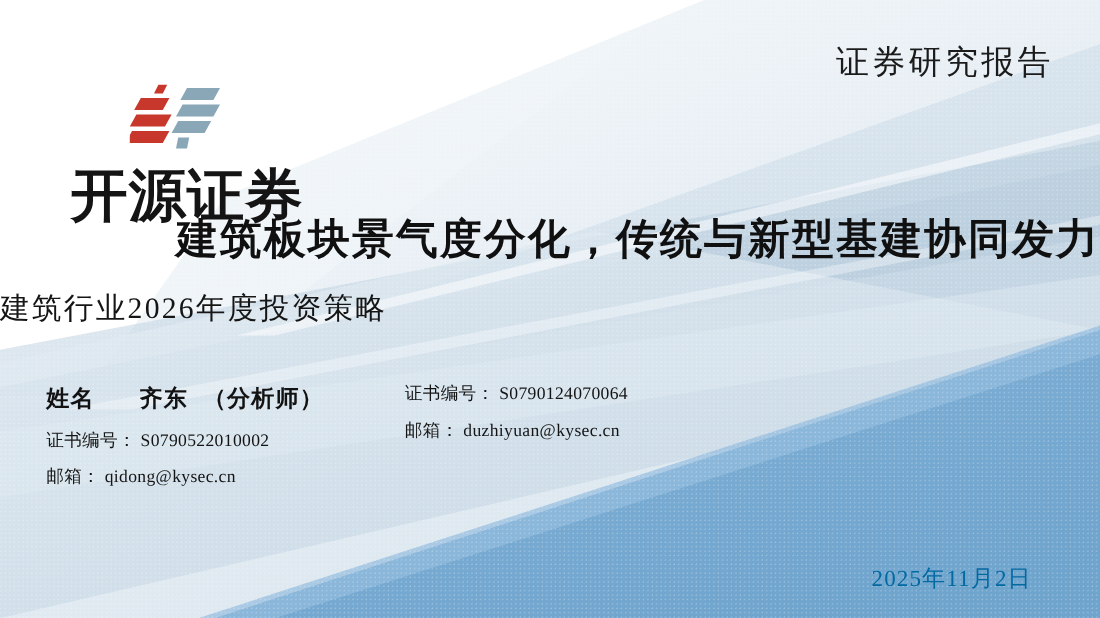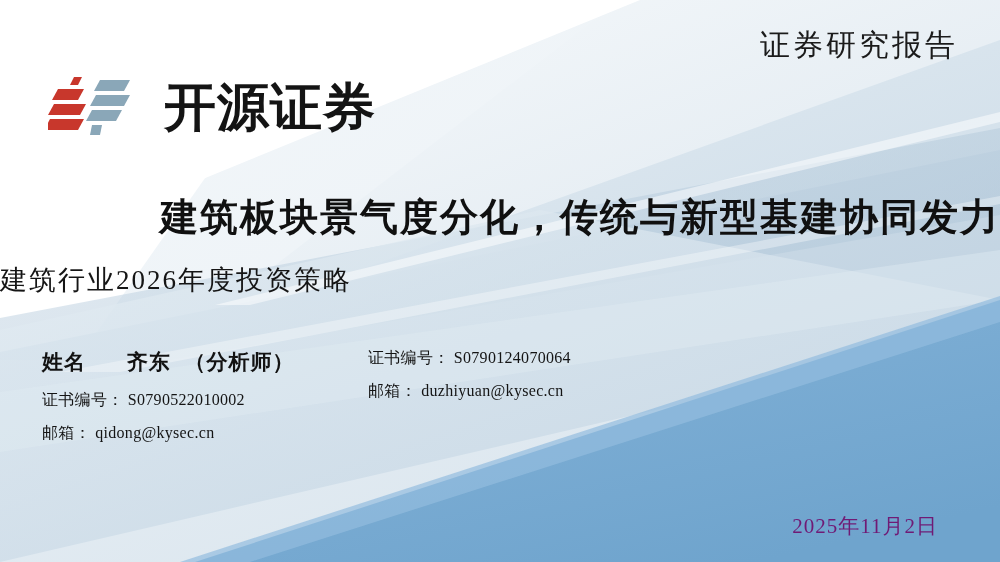--- a/index.html
+++ b/index.html
@@ -34,37 +34,38 @@
     pointer-events: none;
     opacity: .35;
     background-image:
       radial-gradient(circle at 1px 1px, rgba(255,255,255,.85) .6px, transparent .7px);
     background-size: 4px 4px;
   }
 
   
   .report-kicker {
     position: absolute;
-    top: 25px;
+    top: 36px;
     right: 42px;
     font-family: "Liberation Serif", "DejaVu Serif", serif;
     font-size: 30px;
     letter-spacing: 3px;
     color: #1b1b1b;
     white-space: nowrap;
   }
 
   
   .logo-block {
     position: absolute;
-    left: 48px;
+    left: 64px;
     top: 74px;
     display: flex;
     align-items: center;
     gap: 12px;
+    flex-direction: column;
   }
   .logo-mark { width: 104px; height: 66px; display: block; }
   .logo-text {
     font-family: "Liberation Sans", "DejaVu Sans", sans-serif;
     font-size: 52px;
     font-weight: bold;
     color: #141414;
     letter-spacing: 1px;
     line-height: 1;
     white-space: nowrap;
@@ -125,21 +126,21 @@
     letter-spacing: .3px;
   }
 
   
   .cover-date {
     position: absolute;
     right: 62px;
     bottom: 22px;
     font-family: "Liberation Serif", "DejaVu Serif", serif;
     font-size: 21px;
-    color: #701a75;
+    color: #0369a1;
     letter-spacing: 1px;
     white-space: nowrap;
   }
 </style>
 </head>
 <body>
 
 <div id="cover">
 
   <div class="bg-layer">

